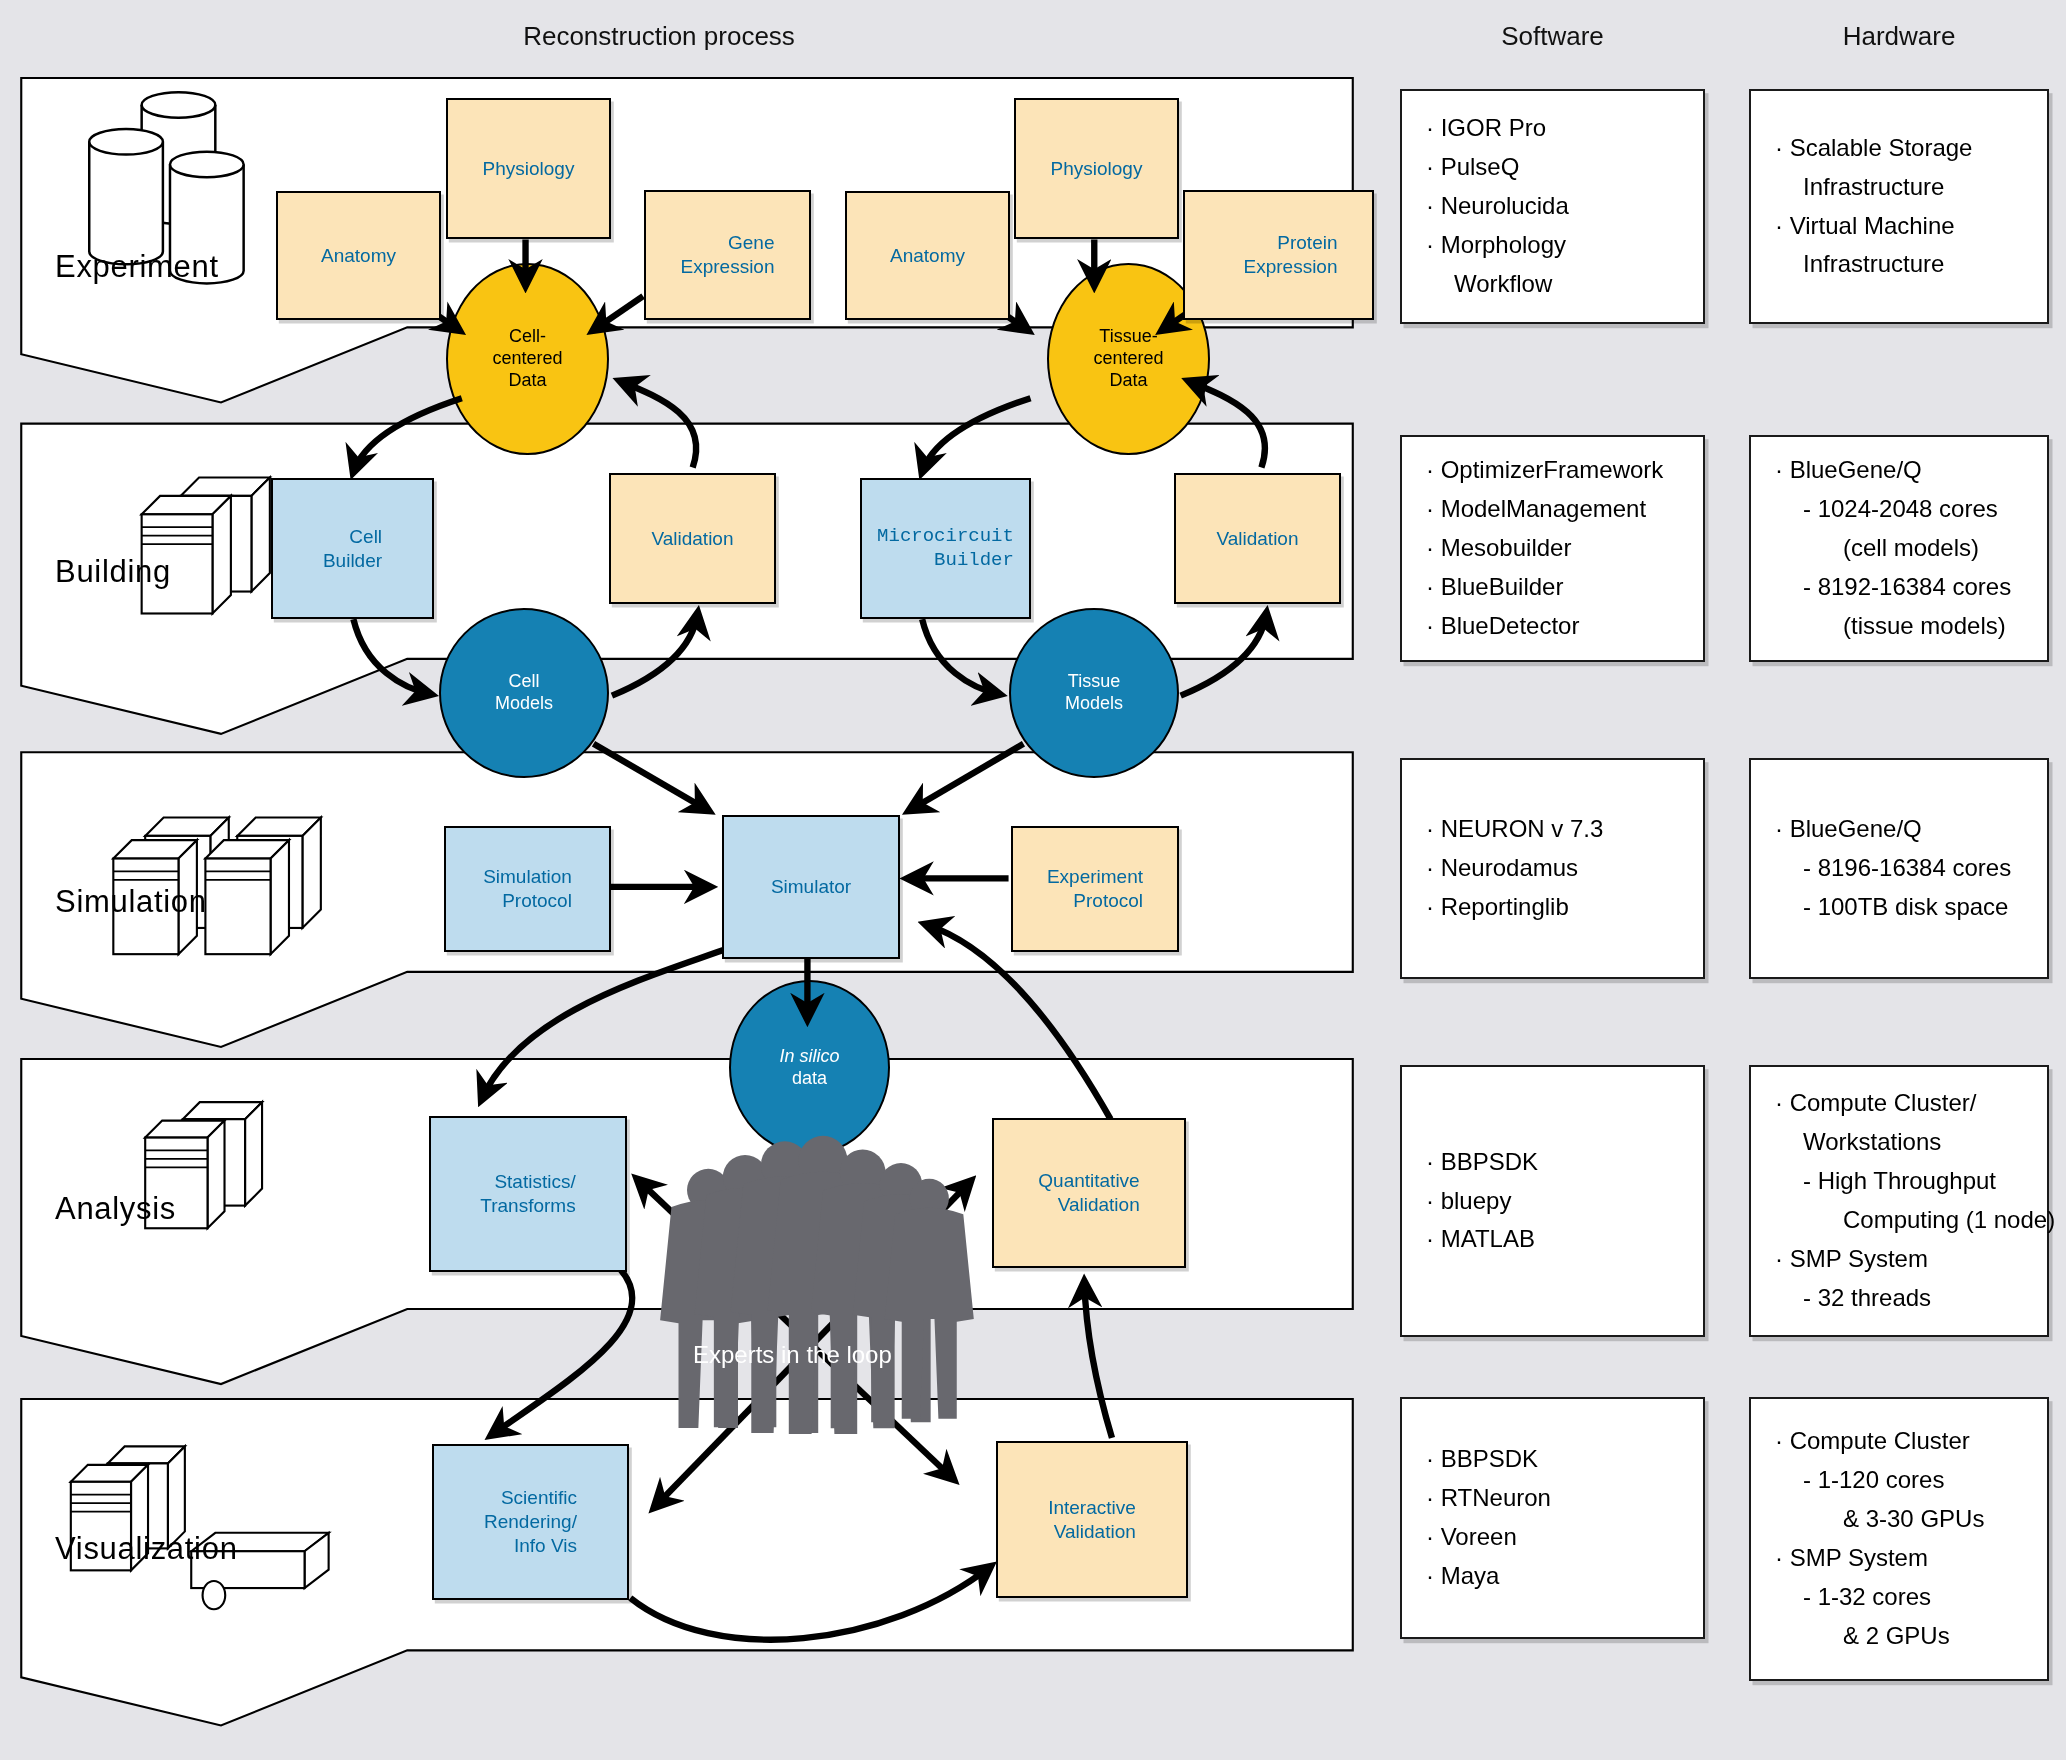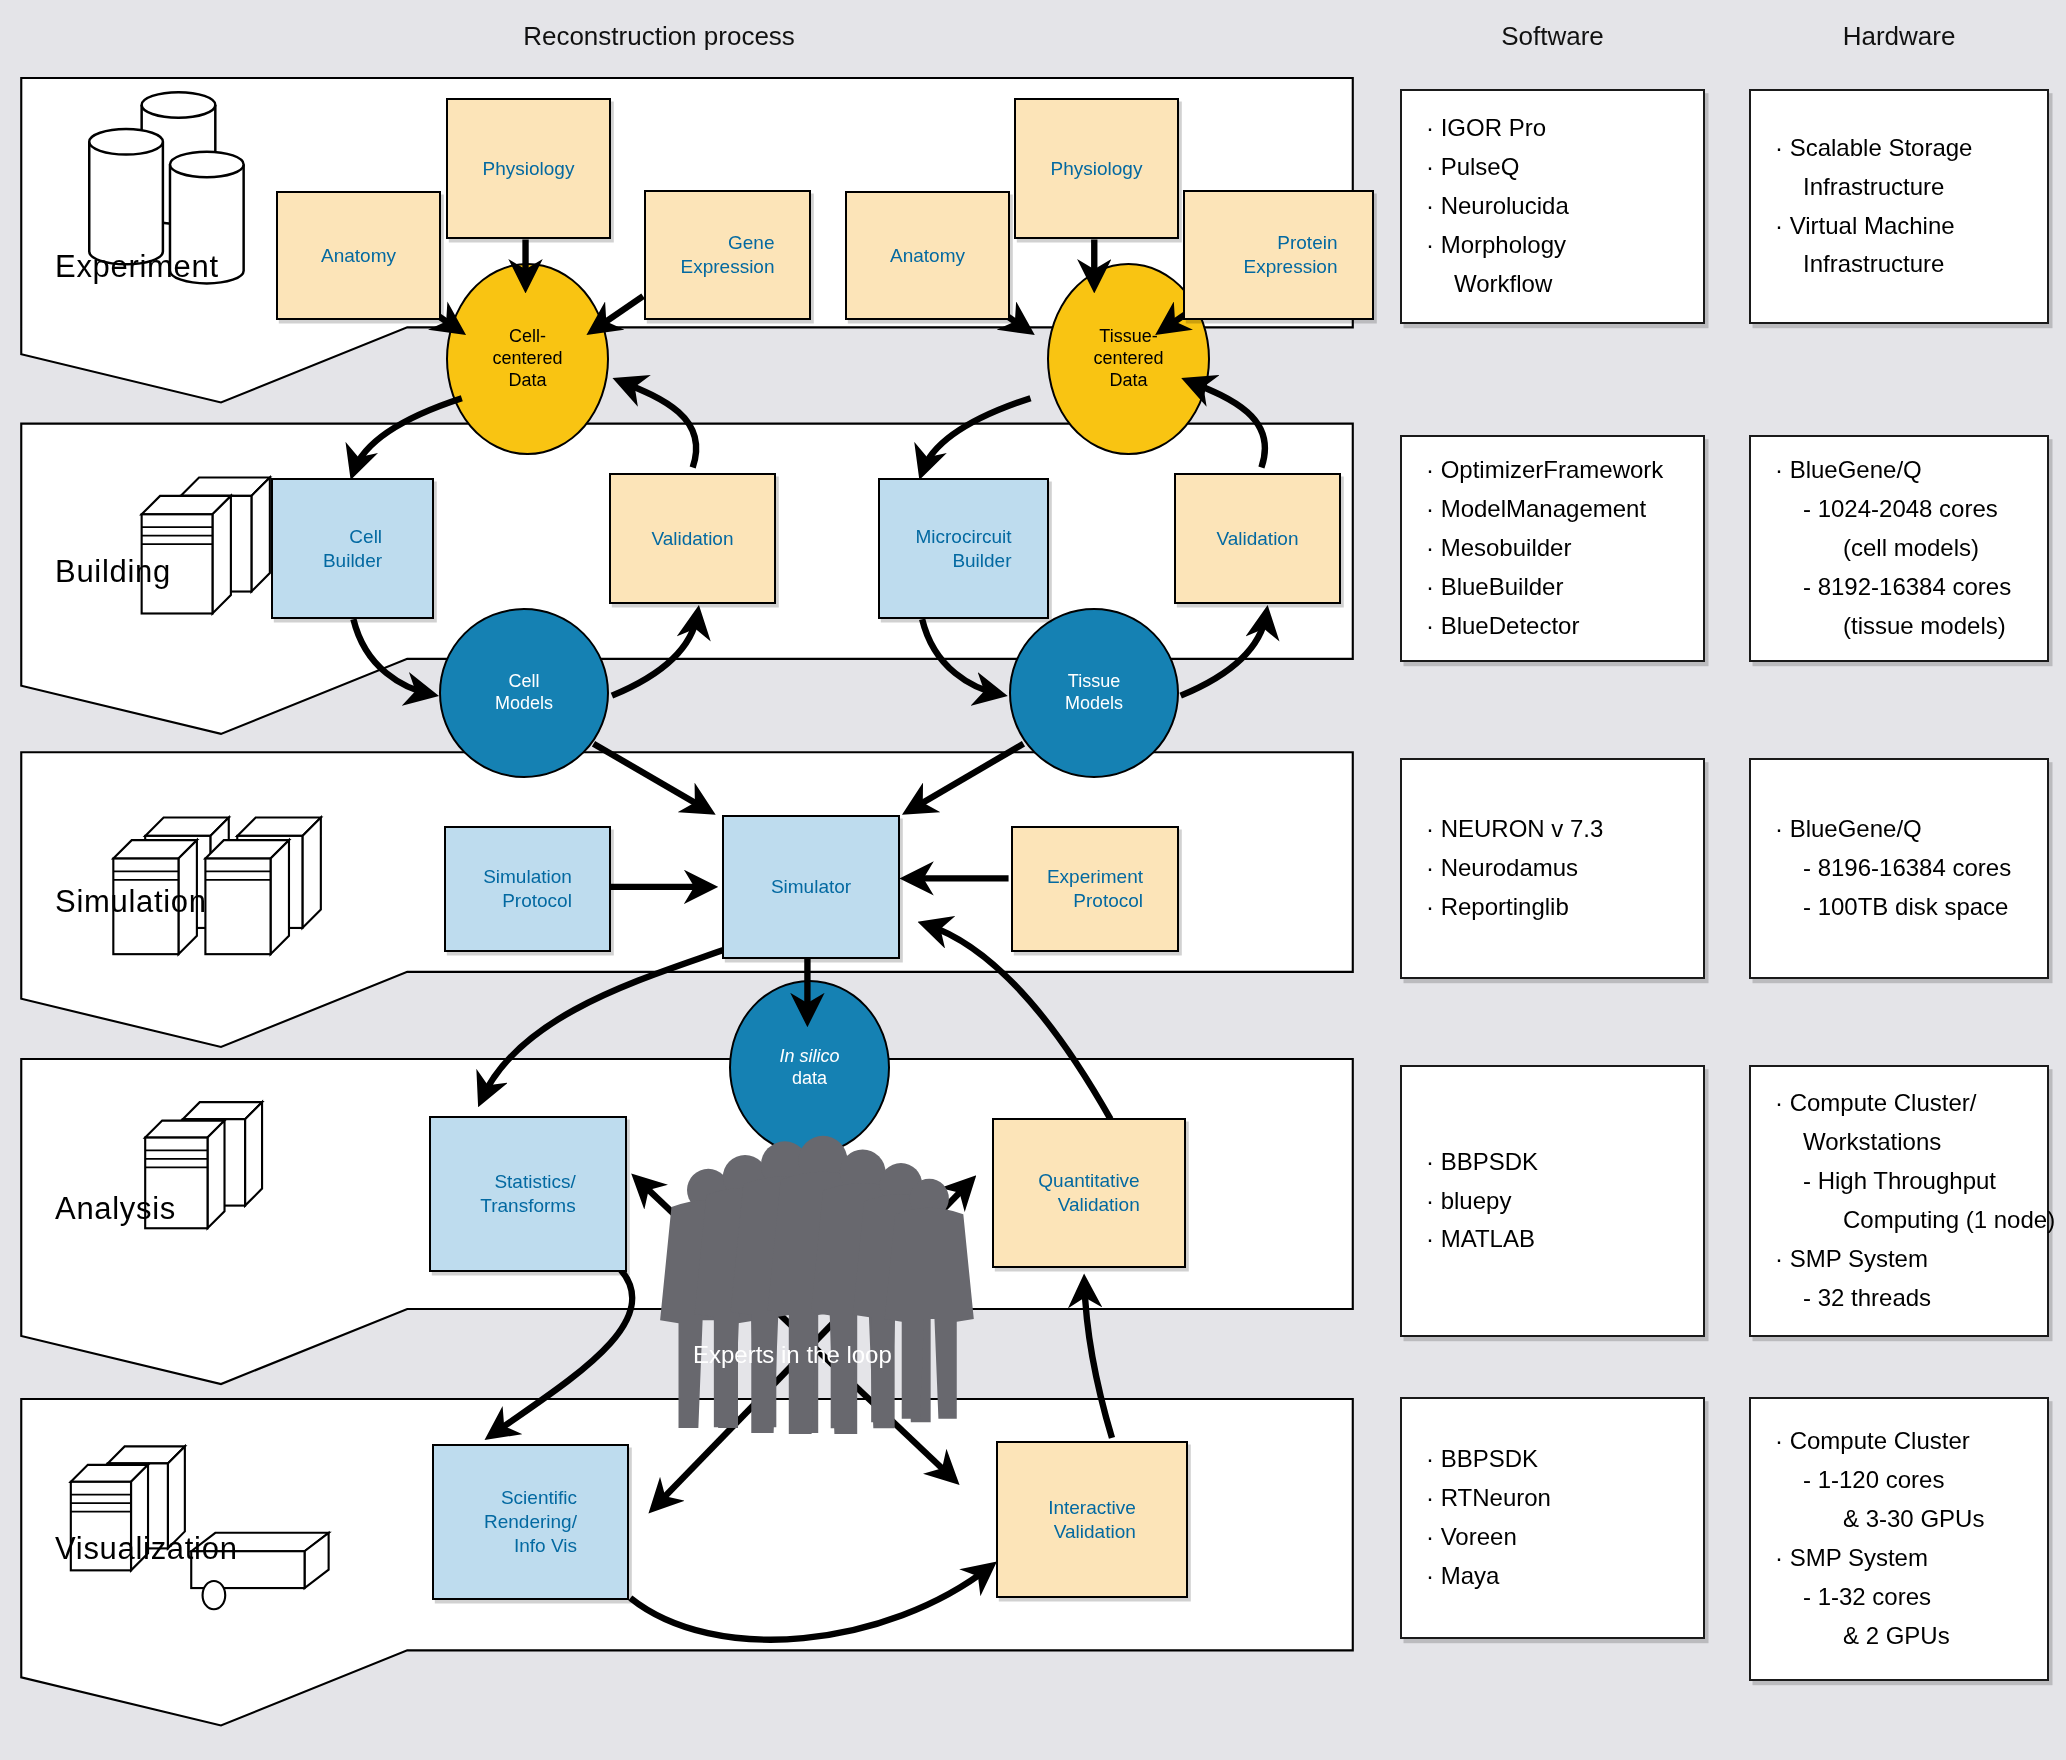--- a/index.html
+++ b/index.html
@@ -211,21 +211,21 @@
   <div class="box orange" style="left:644px;top:190px;width:163px;height:126px;">Gene
 Expression</div>
   <div class="box orange" style="left:845px;top:191px;width:161px;height:125px;">Anatomy</div>
   <div class="box orange" style="left:1014px;top:98px;width:161px;height:137px;">Physiology</div>
   <div class="box orange" style="left:1183px;top:190px;width:163px;height:126px;padding-left:24px;">Protein
 Expression</div>
 
   <div class="box blue" style="left:271px;top:478px;width:159px;height:137px;">Cell
 Builder</div>
   <div class="box orange" style="left:609px;top:473px;width:163px;height:127px;">Validation</div>
-  <div class="box blue" style="left:878px;top:478px;width:167px;height:137px;">Microcircuit
+  <div class="box blue" style="left:860px;top:478px;width:167px;height:137px;font-family:Liberation Mono, monospace;">Microcircuit
 Builder</div>
   <div class="box orange" style="left:1174px;top:473px;width:163px;height:127px;">Validation</div>
 
   <div class="box blue" style="left:444px;top:826px;width:163px;height:122px;">Simulation
 Protocol</div>
   <div class="box blue" style="left:722px;top:815px;width:174px;height:140px;">Simulator</div>
   <div class="box orange" style="left:1011px;top:826px;width:164px;height:122px;">Experiment
 Protocol</div>
 
   <div class="box blue" style="left:429px;top:1116px;width:194px;height:152px;">Statistics/

